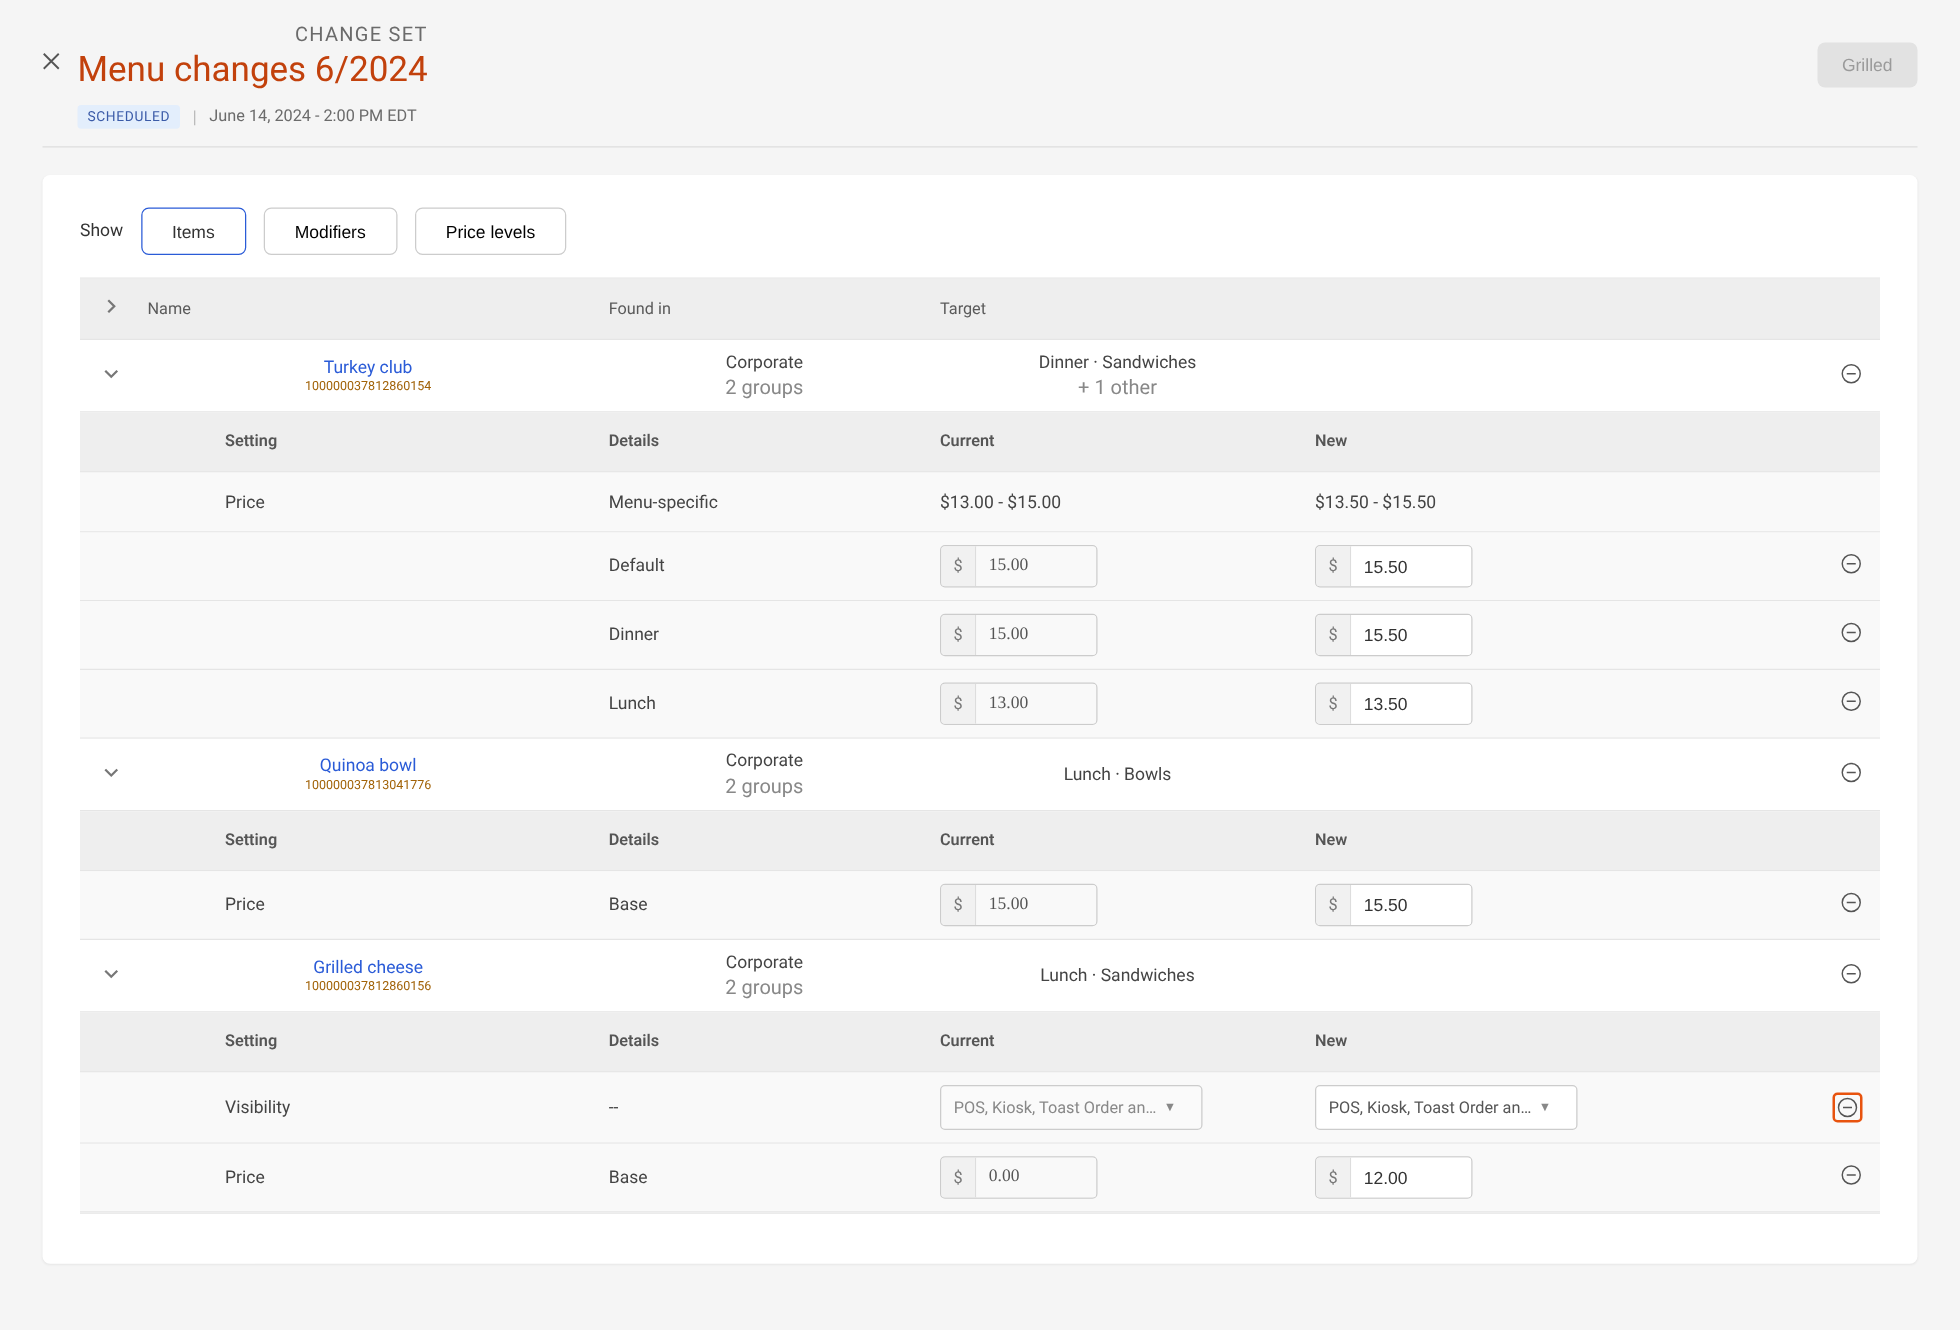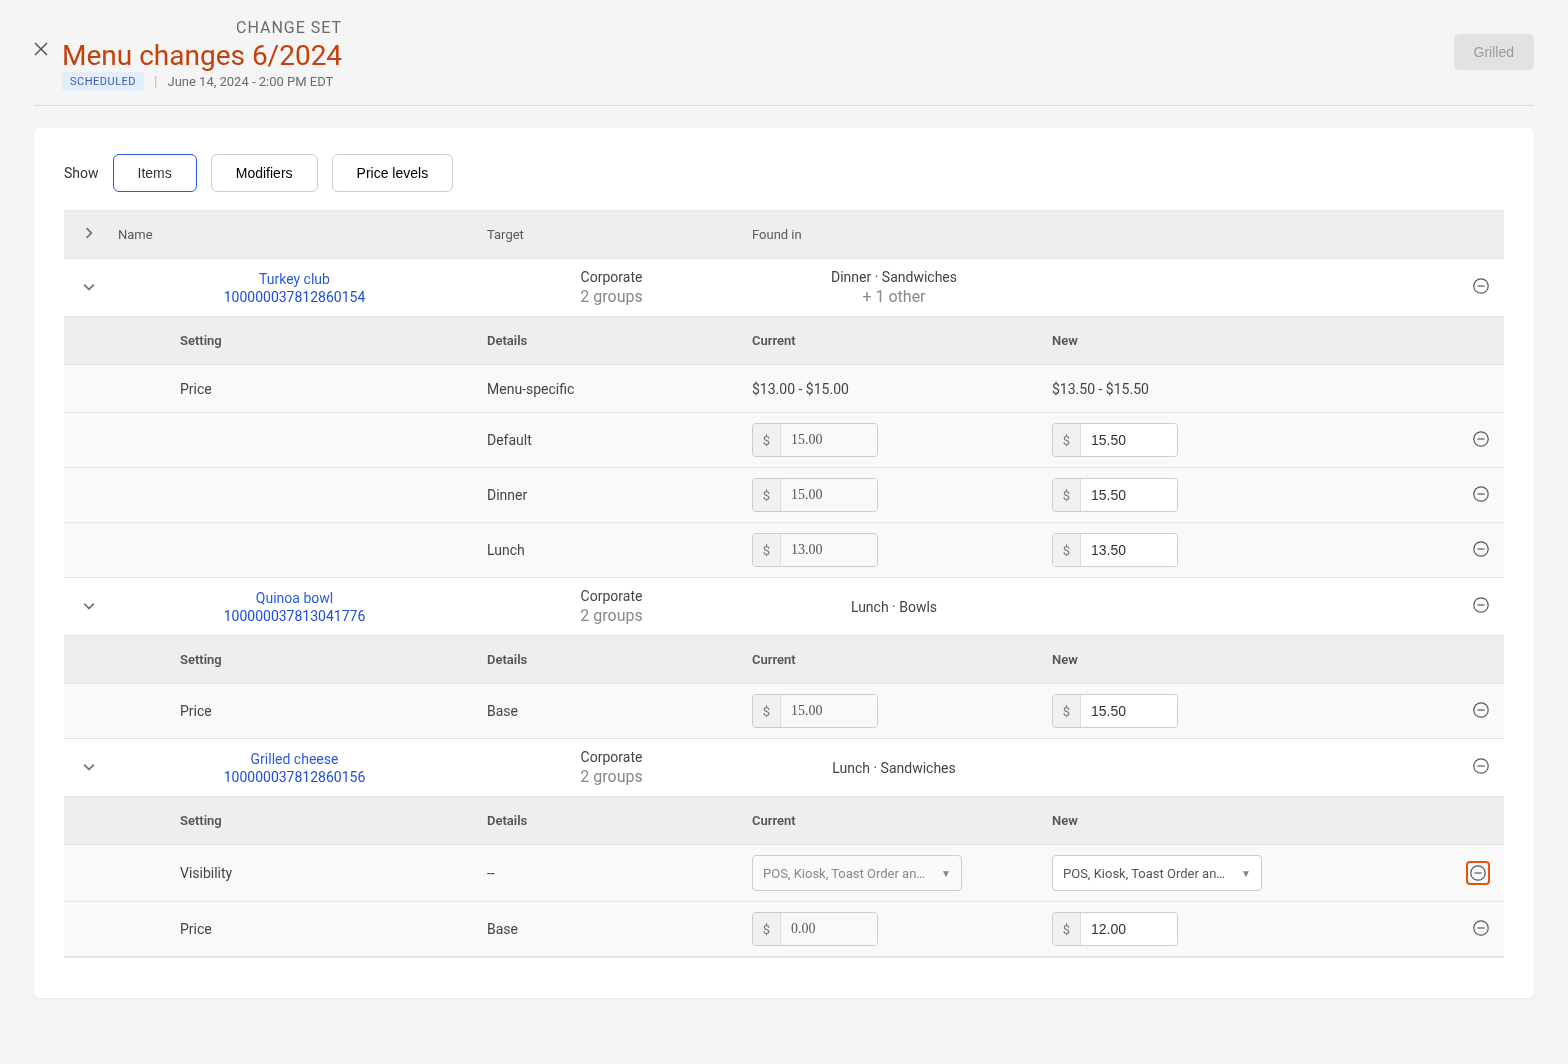--- a/index.html
+++ b/index.html
@@ -36,20 +36,21 @@
   text-transform: uppercase;
   text-align: right;
 }
 .title {
   font-size: 28px;
   font-weight: 400;
   color: #c2410c;
   margin-top: 2px;
 }
 .meta-row {
+  margin-top: 12px;
   display: flex;
   align-items: center;
   gap: 10px;
   margin-left: 0;
 }
 .badge {
   background: #e3eefc;
   color: #3b5ba8;
   font-size: 11px;
   letter-spacing: 0.5px;
@@ -131,21 +132,21 @@
 .row.item { background: #fff; }
 .row.price { background: #f9f9f9; }
 .row.price .c-name { padding-left: 66px; }
 .cell { padding: 4px 8px; }
 .c-expand { text-align: center; }
 .c-name { padding-left: 4px; }
 .c-actions { text-align: right; padding-right: 14px; }
 .chevron { cursor: pointer; color: #777; }
 .chevron svg { width: 12px; height: 12px; }
 .link { color: #2a5bd7; cursor: pointer; }
-.idtxt { color: #1d4ed8; font-size: 14px; margin-top: 2px; }
+.idtxt { color: #a16207; font-size: 10px; margin-top: 2px; }
 .sub { color: #888; font-size: 16px; margin-top: 2px; }
 .remove-btn { cursor: pointer; color: #555; display: inline-flex; }
 .remove-btn svg { width: 18px; height: 18px; }
 .highlight { border: 2px solid #e8530e; border-radius: 4px; padding: 1px; }
 .money {
   display: inline-flex;
   border: 1px solid #ccc;
   border-radius: 4px;
   overflow: hidden;
   height: 34px;
@@ -167,21 +168,21 @@
   width: 96px;
   font-size: 14px;
   color: #333;
   outline: none;
 }
 .money.ro { background: #f9f9f9; }
 .money.ro input { background: #f9f9f9; color: #555; font-family: Liberation Serif, serif; }
 .dropdown {
   display: inline-flex;
   align-items: center;
-  justify-content: space-between;
+  justify-content: flex-start;
   border: 1px solid #ccc;
   border-radius: 4px;
   background: #fff;
   height: 36px;
   width: 210px;
   padding: 0 10px;
   cursor: pointer;
   color: #555;
   font-size: 13px;
 }
@@ -226,22 +227,22 @@
         <button class="pill">Price levels</button>
       </div>
     </div>
 
     <div class="grid" id="grid">
         <div class="row head">
   <div class="cell c-expand"><span class="chevron"><svg viewBox="0 0 10 10" style="transform:rotate(0deg)">
                 <path d="M3 1 L7 5 L3 9" stroke="currentColor" stroke-width="1.5" fill="none"></path>
               </svg></span></div>
   <div class="cell c-name">Name</div>
+  <div class="cell">Found in</div>
   <div class="cell">Target</div>
-  <div class="cell">Found in</div>
   <div class="cell"></div>
   <div class="cell c-actions"></div>
 </div>
         <div class="row item">
     <div class="cell c-expand"><span class="chevron"><svg viewBox="0 0 10 10" style="transform:rotate(90deg)">
                 <path d="M3 1 L7 5 L3 9" stroke="currentColor" stroke-width="1.5" fill="none"></path>
               </svg></span></div>
     <div class="cell c-name center-v">
       <span class="link">Turkey club</span>
       <span class="idtxt">100000037812860154</span>

